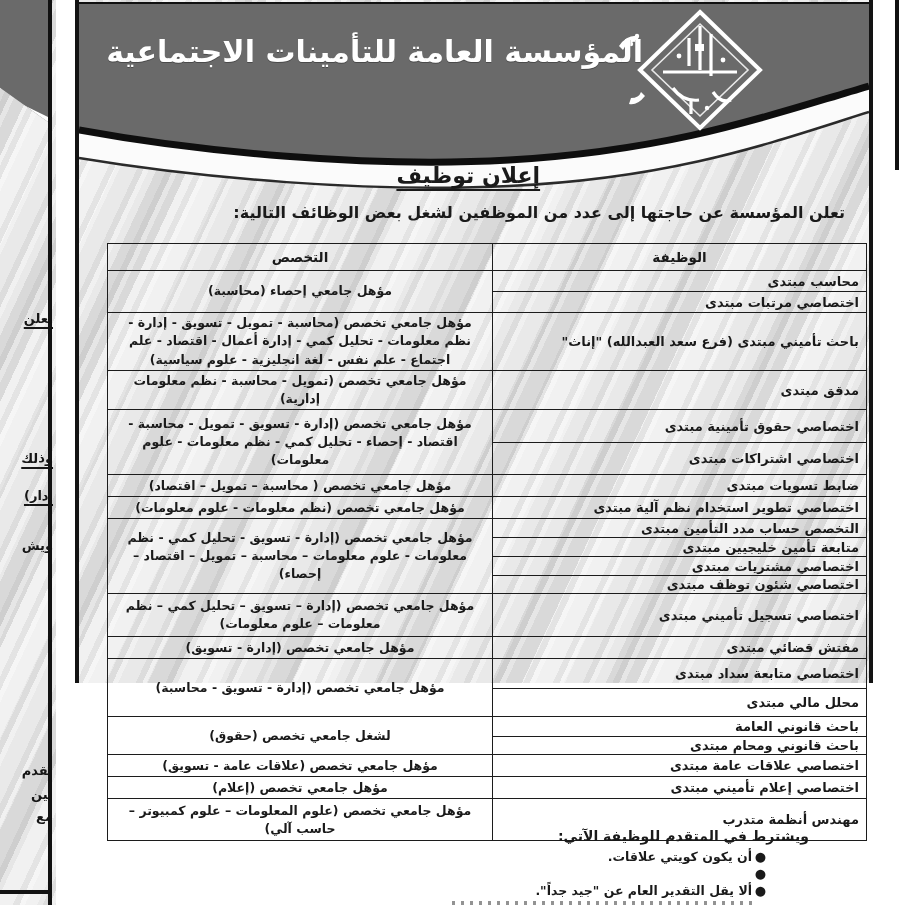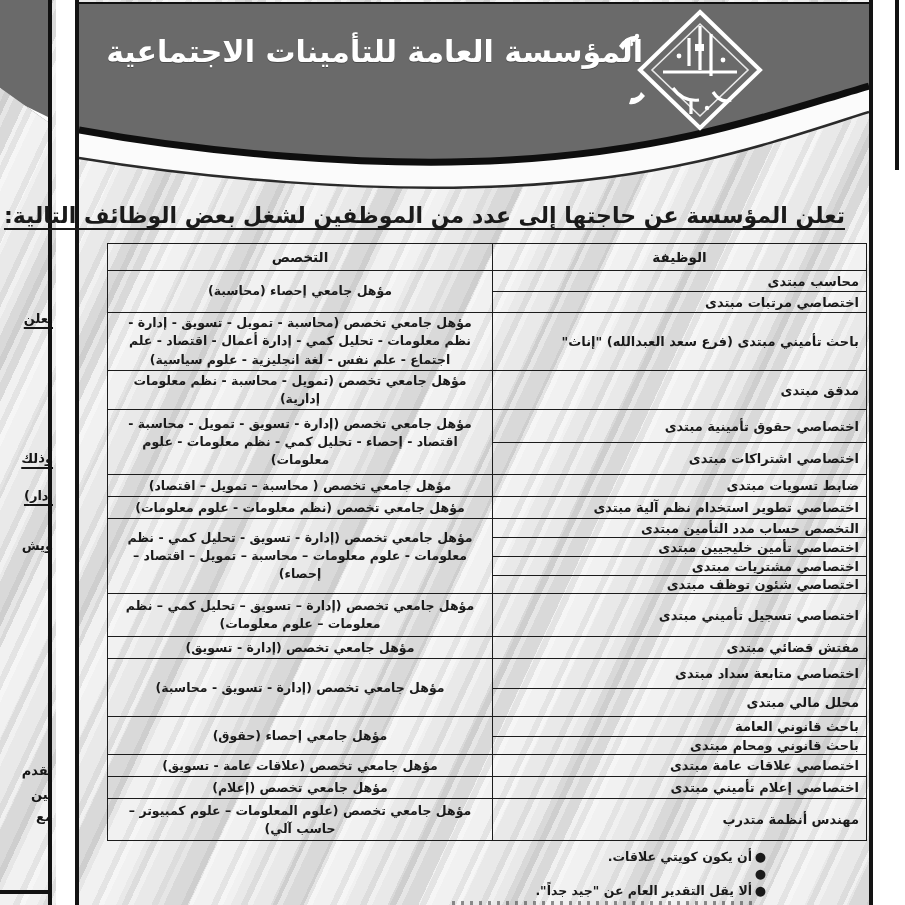--- a/index.html
+++ b/index.html
@@ -24,38 +24,38 @@
   #left-sliver .dark-top .wave-cut{
     position:absolute; left:-6px; bottom:8px; width:70px; height:6px; background:#ffffff;
     transform:rotate(26deg); box-shadow:0 5px 0 #111;
   }
   .frag{position:absolute; right:3px; text-align:right; font-weight:bold; font-size:13px; white-space:nowrap; color:#161616;}
   .frag.u{text-decoration:underline; text-underline-offset:4px; text-decoration-thickness:1.5px;}
   #left-sliver .bottom-rule{position:absolute; left:0; top:890px; width:48px; height:4px; background:#111;}
   .vline{position:absolute; background:#111;}
   
   #ad{
-    position:absolute; left:75px; top:0; width:790px; height:905px;
+    position:absolute; left:75px; top:0; width:790px; height:683px;
     border-left:4px solid #131313; border-right:4px solid #131313;
   }
   #header-svg{position:absolute; left:0; top:0;}
   #org-name{
     position:absolute; top:34px; right:226px; white-space:nowrap;
     color:#ffffff; font-size:30px; font-weight:bold; letter-spacing:1px;
     text-shadow:0 1px 0 #4a4a4a;
   }
   #ad-title{
     position:absolute; top:163px; left:50%; transform:translateX(-54%);
     font-size:22px; font-weight:bold; white-space:nowrap;
     text-decoration:underline; text-underline-offset:6px; text-decoration-thickness:2px;
   }
   #ad-intro{
     position:absolute; top:203px; right:24px; direction:rtl; white-space:nowrap;
-    font-size:22px; font-weight:bold;
-    text-decoration:underline; text-underline-offset:5px; text-decoration-thickness:2px;
+    font-size:16px; font-weight:bold;
+    text-underline-offset:5px; text-decoration-thickness:2px;
   }
   
   #jobs-table{
     position:absolute; top:243px; left:28px; width:759px;
     border-collapse:collapse; table-layout:fixed; direction:rtl;
   }
   #jobs-table col.c-job{width:374px;}
   #jobs-table col.c-spec{width:385px;}
   #jobs-table th, #jobs-table td{
     border:1.6px solid #1c1c1c; font-weight:bold; padding:1px 7px; overflow:hidden;
@@ -124,20 +124,21 @@
           <circle cx="628" cy="108" r="2.2"></circle>
           <circle cx="552" cy="44" r="2.2"></circle>
           <circle cx="558" cy="36" r="2.2"></circle>
           <path d="M540,46 q8,-12 20,-10 l-2,6 q-10,-2 -14,8 Z"></path>
           <path d="M566,96 q-8,10 -16,8 l2,-6 q8,0 10,-6 Z"></path>
         </g>
       </g>
     </svg>
     <div id="org-name">المؤسسة العامة للتأمينات الاجتماعية</div>
 
+    <div id="ad-title">إعلان توظيف</div>
     <div id="ad-intro">تعلن المؤسسة عن حاجتها إلى عدد من الموظفين لشغل بعض الوظائف التالية:</div>
 
     <table id="jobs-table">
       <colgroup>
           <col class="c-job">
           <col class="c-spec">
         </colgroup>
       <tbody>
           <tr style="height:27px">
         <th>الوظيفة</th>
@@ -171,21 +172,21 @@
       </tr>
       <tr style="height:22px">
         <td class="job">اختصاصي تطوير استخدام نظم آلية مبتدى</td>
         <td class="spec">مؤهل جامعي تخصص (نظم معلومات - علوم معلومات)</td>
       </tr>
       <tr style="height:19px">
         <td class="job">التخصص حساب مدد التأمين مبتدى</td>
         <td class="spec" rowspan="4">مؤهل جامعي تخصص (إدارة - تسويق - تحليل كمي - نظم معلومات - علوم معلومات – محاسبة – تمويل – اقتصاد – إحصاء)</td>
       </tr>
       <tr style="height:19px">
-        <td class="job">اختصاصي تأمين خليجيين مبتدى</td>
+        <td class="job">متابعة تأمين خليجيين مبتدى</td>
       </tr>
       <tr style="height:19px">
         <td class="job">اختصاصي مشتريات مبتدى</td>
       </tr>
       <tr style="height:18px">
         <td class="job">اختصاصي شئون توظف مبتدى</td>
       </tr>
       <tr style="height:43px">
         <td class="job">اختصاصي تسجيل تأميني مبتدى</td>
         <td class="spec">مؤهل جامعي تخصص (إدارة – تسويق – تحليل كمي – نظم معلومات – علوم معلومات)</td>
@@ -196,40 +197,41 @@
       </tr>
       <tr style="height:30px">
         <td class="job">اختصاصي متابعة سداد مبتدى</td>
         <td class="spec" rowspan="2">مؤهل جامعي تخصص (إدارة - تسويق - محاسبة)</td>
       </tr>
       <tr style="height:28px">
         <td class="job">محلل مالي مبتدى</td>
       </tr>
       <tr style="height:20px">
         <td class="job">باحث قانوني العامة</td>
-        <td class="spec" rowspan="2">مؤهل جامعي إحصاء (حقوق)</td>
+        <td class="spec" rowspan="2">لشغل جامعي تخصص (حقوق)</td>
       </tr>
       <tr style="height:18px">
         <td class="job">باحث قانوني ومحام مبتدى</td>
       </tr>
       <tr style="height:22px">
         <td class="job">اختصاصي علاقات عامة مبتدى</td>
         <td class="spec">مؤهل جامعي تخصص (علاقات عامة - تسويق)</td>
       </tr>
       <tr style="height:22px">
         <td class="job">اختصاصي إعلام تأميني مبتدى</td>
         <td class="spec">مؤهل جامعي تخصص (إعلام)</td>
       </tr>
       <tr style="height:42px">
         <td class="job">مهندس أنظمة متدرب</td>
         <td class="spec">مؤهل جامعي تخصص (علوم المعلومات – علوم كمبيوتر – حاسب آلي)</td>
       </tr>
     </tbody>
       </table>
 
+    <div id="req-title">ويشترط في المتقدم للوظيفة الآتي:</div>
     <div id="req-list">
       <div class="req-row">
         <span class="dot">●</span>
         <span>أن يكون كويتي علاقات.</span>
       </div>
       <div class="req-row">
         <span class="dot">●</span>
       </div>
       <div class="req-row">
         <span class="dot">●</span>

